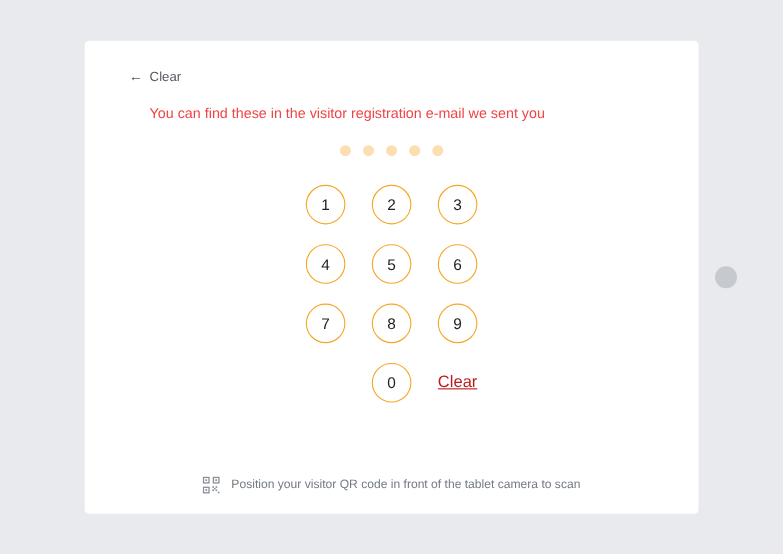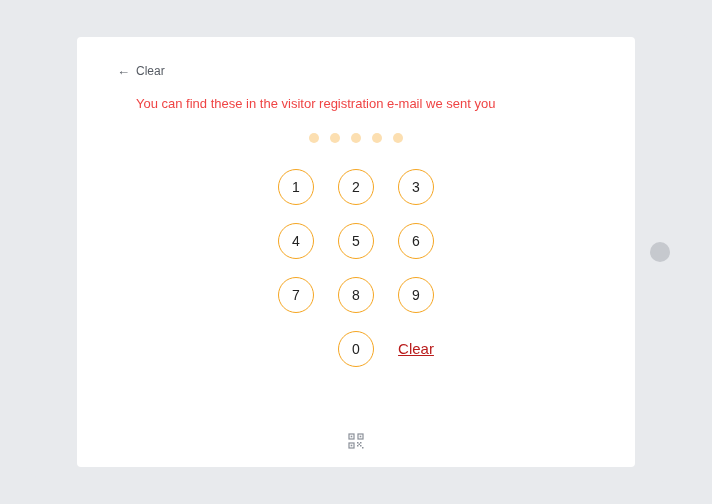--- a/index.html
+++ b/index.html
@@ -181,16 +181,17 @@
           <rect x="1" y="10" width="5" height="5" stroke="#8a8f98" stroke-width="1.2"></rect>
           <rect x="2.7" y="11.7" width="1.6" height="1.6" fill="#8a8f98"></rect>
           <rect x="9" y="9" width="1.5" height="1.5" fill="#8a8f98"></rect>
           <rect x="12" y="9" width="1.5" height="1.5" fill="#8a8f98"></rect>
           <rect x="9" y="12" width="1.5" height="1.5" fill="#8a8f98"></rect>
           <rect x="12" y="12" width="1.5" height="1.5" fill="#8a8f98"></rect>
           <rect x="14" y="14" width="1.5" height="1.5" fill="#8a8f98"></rect>
           <rect x="10.5" y="10.5" width="1.5" height="1.5" fill="#8a8f98"></rect>
         </svg>
       </span>
+      <span class="footer-text">Position your visitor QR code in front of the tablet camera to scan</span>
     </div>
 
   </div>
 </div>
 
 </body></html>

